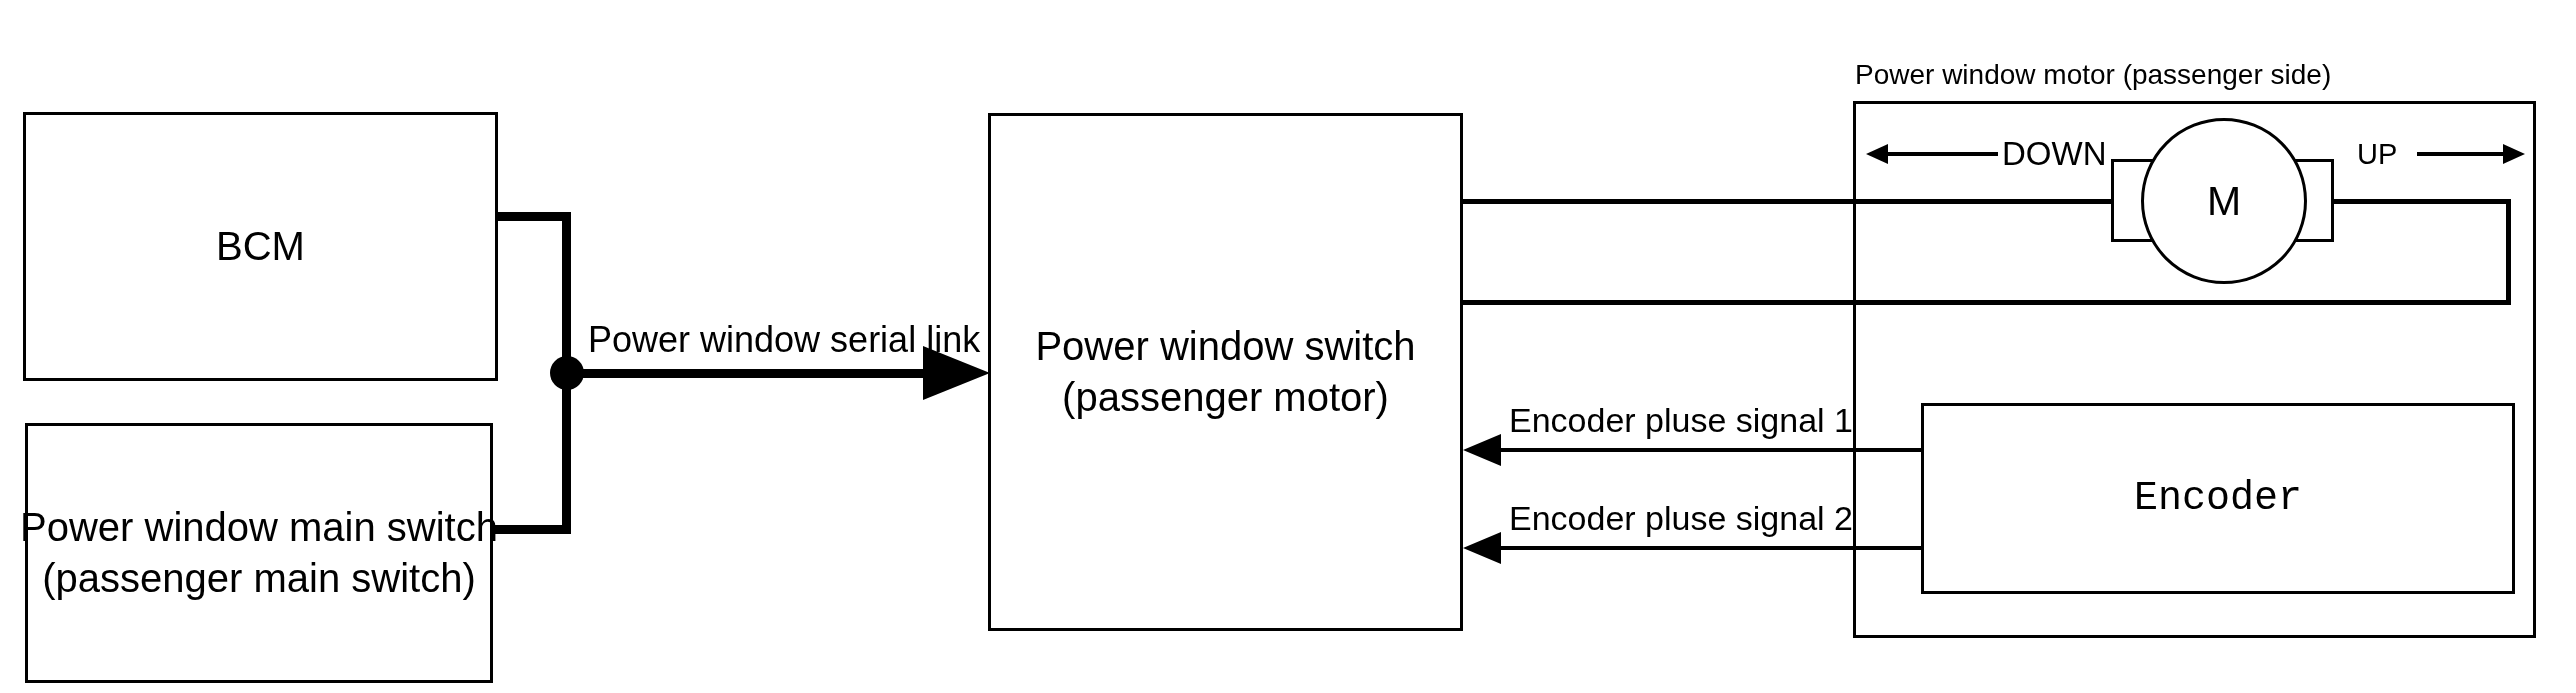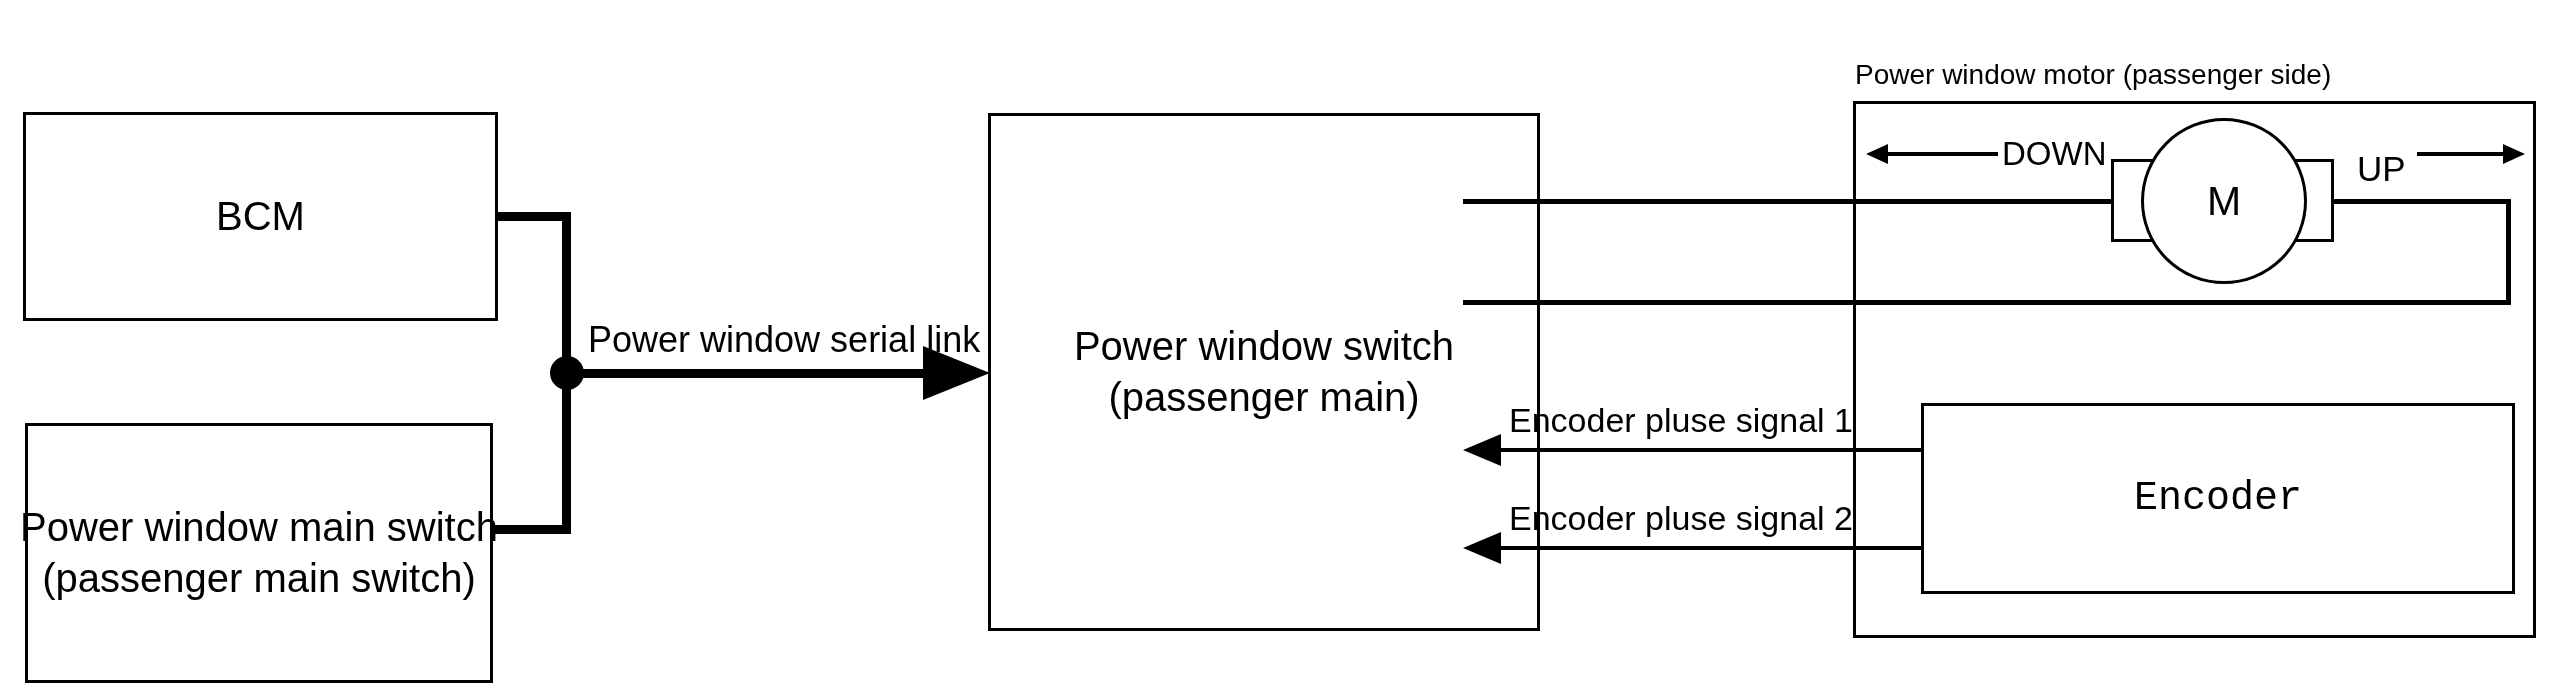--- a/index.html
+++ b/index.html
@@ -14,23 +14,23 @@
   .box{
     position:absolute;
     border:3.2px solid #000;
     background:#fff;
     box-sizing:border-box;
     display:flex;flex-direction:column;
     align-items:center;justify-content:center;
     text-align:center;
   }
   .box .bl{font-size:40px;line-height:51px;white-space:nowrap;}
-  #bcm-box{left:23px;top:112px;width:475px;height:209px;}
+  #bcm-box{left:23px;top:112px;width:475px;height:269px;}
   #main-switch-box{left:25px;top:423px;width:468px;height:260px;}
-  #switch-box{left:988px;top:113px;width:552px;height:518px;align-items:center;}
+  #switch-box{left:988px;top:113px;width:475px;height:518px;align-items:center;}
   #motor-box{left:1853px;top:101px;width:683px;height:537px;border-width:3.8px;}
   #encoder-box{left:1921px;top:403px;width:594px;height:191px;z-index:2;font-family:Liberation Mono, monospace;}
   #motor-rect{position:absolute;left:2111px;top:159px;width:223px;height:83px;border:3.8px solid #000;background:#fff;box-sizing:border-box;z-index:2;}
   #motor-circle{position:absolute;left:2141px;top:118px;width:166px;height:166px;border:3.8px solid #000;border-radius:50%;background:#fff;box-sizing:border-box;z-index:3;
     display:flex;align-items:center;justify-content:center;font-size:41px;}
   .hline{position:absolute;background:#000;height:4.5px;z-index:1;}
   .vline{position:absolute;background:#000;width:4.5px;z-index:1;}
   .thick{background:#000;position:absolute;z-index:1;}
   #junction-dot{position:absolute;left:550px;top:356px;width:34px;height:34px;background:#000;border-radius:50%;z-index:2;}
   .arrowhead{position:absolute;width:0;height:0;z-index:2;}
@@ -38,39 +38,39 @@
   #enc1-arrowhead{left:1463px;top:434px;border-top:16.6px solid transparent;border-bottom:16.6px solid transparent;border-right:38px solid #000;}
   #enc2-arrowhead{left:1463px;top:532px;border-top:16.6px solid transparent;border-bottom:16.6px solid transparent;border-right:38px solid #000;}
   #down-arrowhead{left:1866px;top:144px;border-top:10.2px solid transparent;border-bottom:10.2px solid transparent;border-right:22px solid #000;}
   #up-arrowhead{left:2503px;top:144px;border-top:10.2px solid transparent;border-bottom:10.2px solid transparent;border-left:22px solid #000;}
   .lbl{position:absolute;white-space:nowrap;z-index:4;}
   #serial-link-label{left:588px;top:319px;font-size:36px;line-height:41px;}
   #motor-title{left:1855px;top:52px;font-size:28px;line-height:45px;}
   #enc-signal1-label{left:1509px;top:400px;font-size:34px;line-height:40px;}
   #enc-signal2-label{left:1509px;top:498px;font-size:34px;line-height:40px;}
   #down-label{left:2002px;top:135px;font-size:33px;line-height:38px;}
-  #up-label{left:2357px;top:135px;font-size:35px;line-height:38px;margin-top:15px;}
+  #up-label{left:2357px;top:135px;font-size:29px;line-height:38px;}
 </style>
 </head>
 <body>
 
 <div id="canvas">
 
   <div class="box" id="bcm-box">
     <span class="bl">BCM</span>
   </div>
 
   <div class="box" id="main-switch-box">
     <span class="bl">Power window main switch</span>
     <span class="bl">(passenger main switch)</span>
   </div>
 
   <div class="box" id="switch-box">
     <span class="bl">Power window switch</span>
-    <span class="bl">(passenger main)</span>
+    <span class="bl">(passenger motor)</span>
   </div>
 
   <div class="lbl" id="motor-title">Power window motor (passenger side)</div>
   <div class="box" id="motor-box"></div>
 
   <div class="box" id="encoder-box">
     <span class="bl">Encoder</span>
   </div>
 
   <div id="motor-rect"></div>

